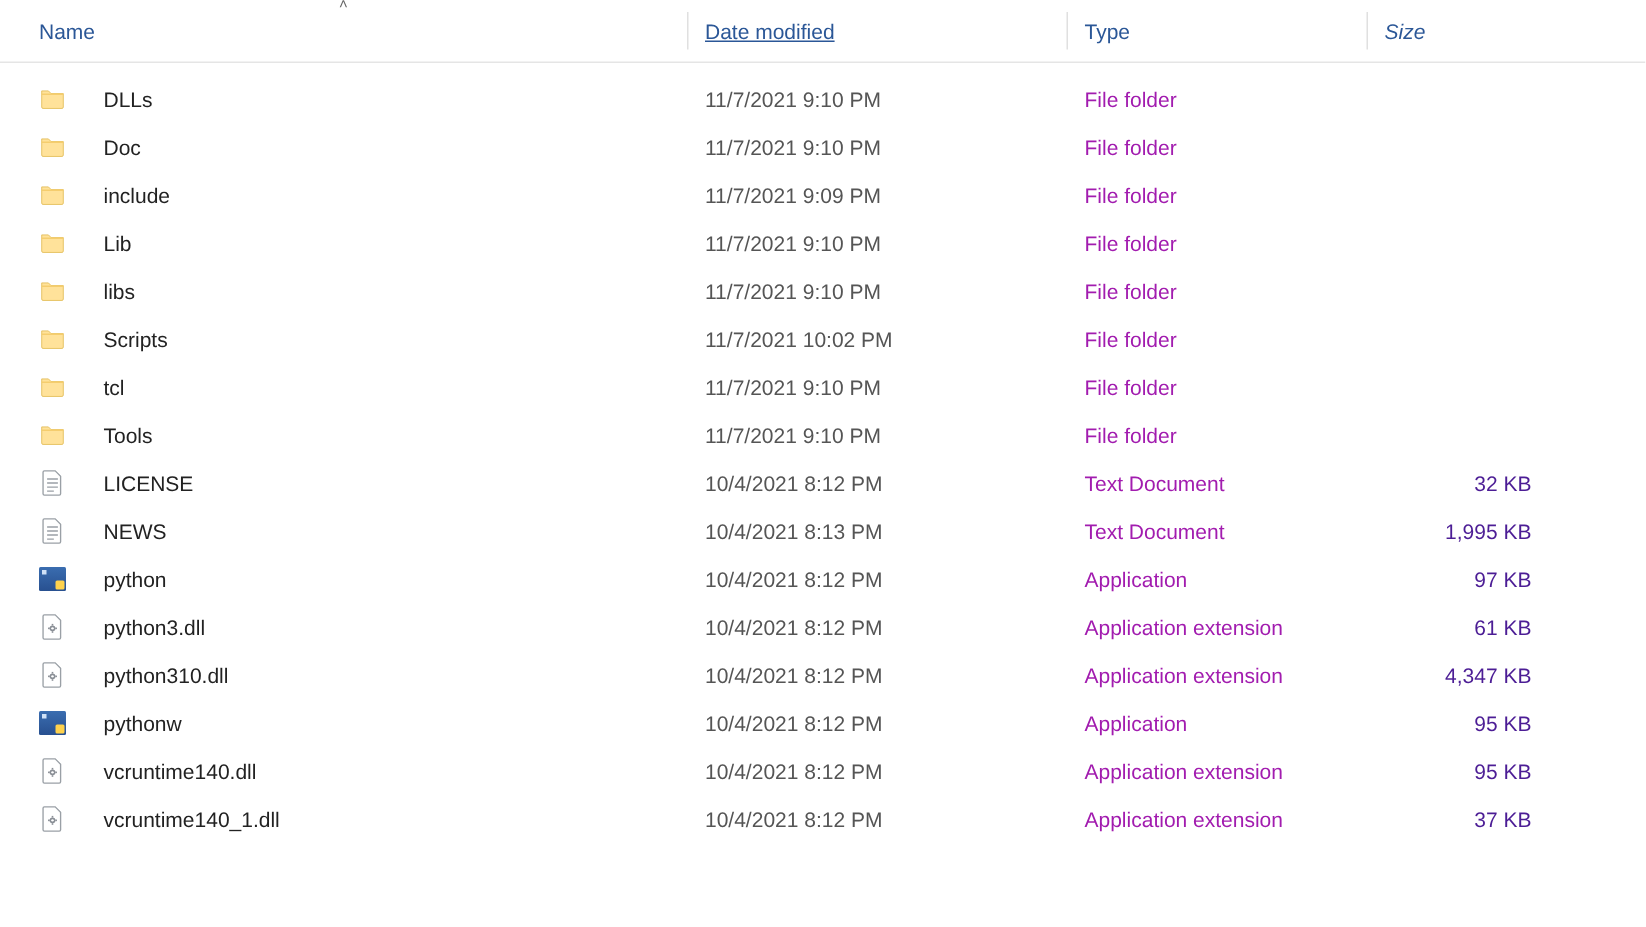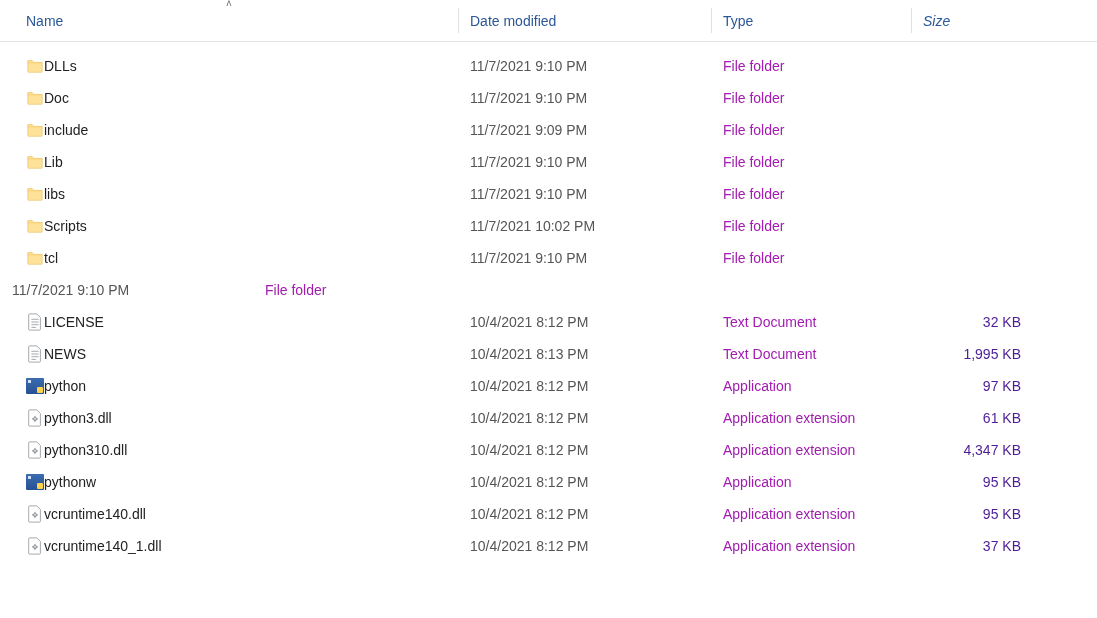--- a/index.html
+++ b/index.html
@@ -38,21 +38,21 @@
   .col-header:not(:first-child)::before {
     content: "";
     position: absolute;
     left: 0;
     top: 8px;
     bottom: 8px;
     width: 1px;
     background: #e0e0e0;
   }
   .col-name { width: 458px; padding-left: 26px; }
-  .col-date { width: 253px; }
+  .col-date { width: 253px; text-decoration: underline; }
   .col-type { width: 200px; }
   .col-size { width: 130px; font-style: italic; }
   .sort-indicator {
     position: absolute;
     top: -2px;
     left: 50%;
     transform: translateX(-50%);
     font-size: 10px;
     color: #666;
   }
@@ -63,21 +63,21 @@
     display: flex;
     height: 32px;
     align-items: center;
     cursor: pointer;
   }
   .cell-name {
     width: 458px;
     padding-left: 26px;
     display: flex;
     align-items: center;
-    gap: 0;
+    gap: 25px;
     color: #222;
   }
   .cell-date {
     width: 253px;
     padding-left: 12px;
     color: #555;
   }
   .cell-type {
     width: 200px;
     padding-left: 12px;
@@ -242,20 +242,29 @@
               <path d="M2 6h16v1H2z" fill="#f5cd6e"></path>
             </svg>
           </span>
           <span>tcl</span>
         </div>
         <div class="cell-date">11/7/2021 9:10 PM</div>
         <div class="cell-type">File folder</div>
         <div class="cell-size"></div>
       </div>
       <div class="file-row">
+        <div class="cell-name">
+          <span class="icon folder-icon">
+            <svg viewBox="0 0 20 20">
+              <path d="M2 4h5l2 2h9v10a1 1 0 0 1-1 1H3a1 1 0 0 1-1-1V4z" fill="#ffe29a" stroke="#e0b84e" stroke-width="0.6"></path>
+              <path d="M2 6h16v1H2z" fill="#f5cd6e"></path>
+            </svg>
+          </span>
+          <span>Tools</span>
+        </div>
         <div class="cell-date">11/7/2021 9:10 PM</div>
         <div class="cell-type">File folder</div>
         <div class="cell-size"></div>
       </div>
       <div class="file-row">
         <div class="cell-name">
           <span class="icon text-icon">
             <svg viewBox="0 0 16 20">
               <path d="M2 1h8l4 4v13a1 1 0 0 1-1 1H2a1 1 0 0 1-1-1V2a1 1 0 0 1 1-1z" fill="#fff" stroke="#9aa0a6" stroke-width="1"></path>
               <path d="M4 7h8M4 10h8M4 13h8M4 16h5" stroke="#9aa0a6" stroke-width="1"></path>

